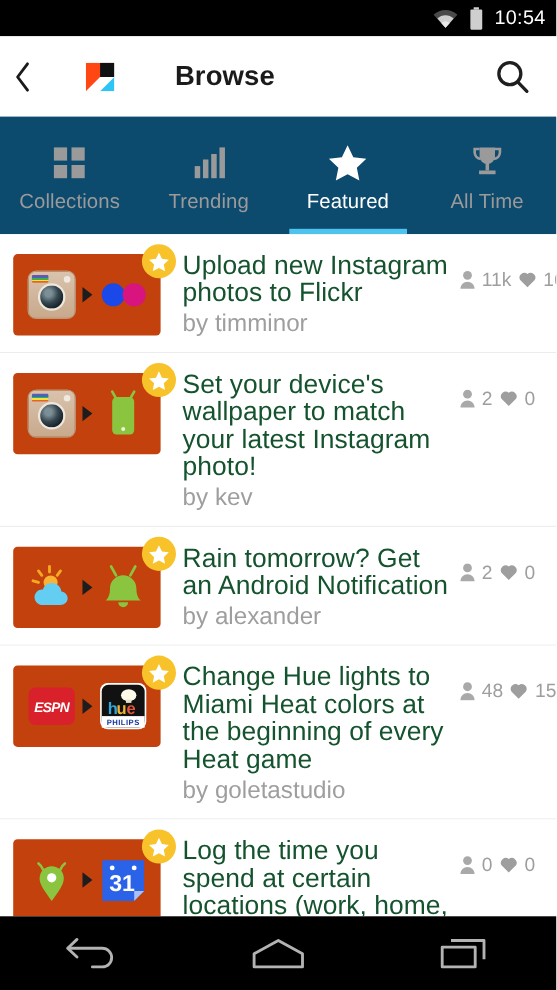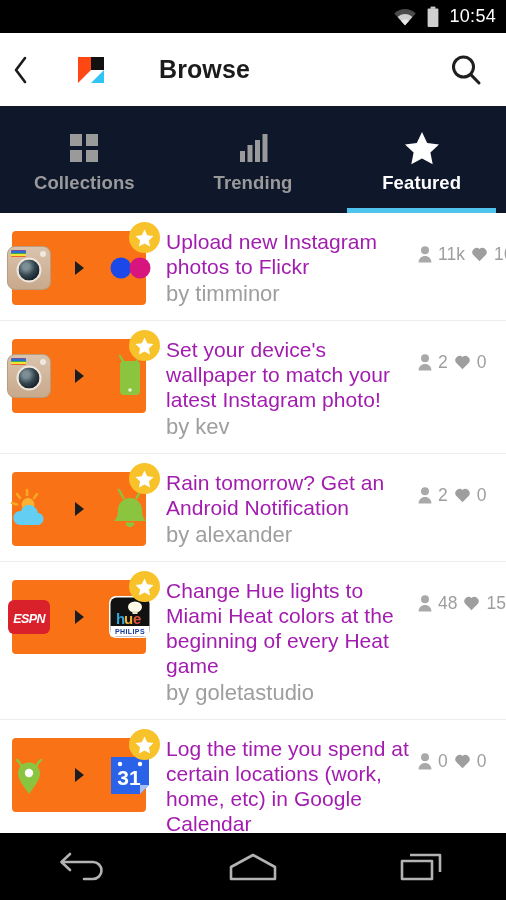--- a/index.html
+++ b/index.html
@@ -87,24 +87,23 @@
     justify-content: center;
     cursor: pointer;
   }
 
   
   .tabbar {
     position: absolute;
     top: 106px; left: 0;
     width: 506px;
     height: 107px;
-    background: #0f172a;
+    background: #0c4a6e;
     display: flex;
     box-sizing: border-box;
-    font-weight: bold;
   }
   .tab {
     flex: 1 1 0;
     position: relative;
     display: flex;
     flex-direction: column;
     align-items: center;
     justify-content: center;
     cursor: pointer;
     padding-top: 6px;
@@ -153,26 +152,26 @@
   }
   .tile-wrap {
     position: relative;
     flex: none;
     width: 134px;
     padding-top: 4px;
   }
   .tile {
     width: 134px;
     height: 74px;
-    background: #f97316;
+    background: #c2410c;
     border-radius: 4px;
     display: flex;
     align-items: center;
     justify-content: center;
-    gap: 23px;
+    gap: 5px;
     text-decoration: underline;
   }
   .appicon { width: 44px; height: 44px; flex: none; position: relative; }
   .arrow-sep {
     width: 0; height: 0; flex: none;
     border-top: 7px solid transparent;
     border-bottom: 7px solid transparent;
     border-left: 9px solid #1d1d1d;
     margin: 0 1px;
   }
@@ -189,23 +188,23 @@
     justify-content: center;
     z-index: 3;
   }
   .row-main {
     flex: 1 1 auto;
     min-width: 0;
     padding-left: 20px;
     padding-top: 2px;
   }
   .row-title {
-    font-size: 21px;
+    font-size: 24px;
     line-height: 25px;
-    color: #a21caf;
+    color: #14532d;
     letter-spacing: 0.05px;
   }
   .row-author {
     font-size: 22px;
     line-height: 24px;
     color: #9e9e9e;
     margin-top: 3px;
   }
   .row-stats {
     flex: none;
@@ -350,20 +349,33 @@
     <div class="tab active">
       <div class="tab-icon">
         <svg width="36" height="34" viewBox="0 0 36 34">
           <polygon points="18,1 23.2,12 35,13.4 26.4,21.6 28.7,33.2 18,27.5 7.3,33.2 9.6,21.6 1,13.4 12.8,12" fill="#ffffff"></polygon>
         </svg>
       </div>
       <div class="tab-label">Featured</div>
       <div class="tab-underline"></div>
     </div>
 
+    <div class="tab">
+      <div class="tab-icon">
+        <svg width="32" height="32" viewBox="0 0 32 32">
+          <path d="M9 2h14v8a7 7 0 0 1-14 0z" fill="#9a9a9a"></path>
+          <path d="M9 3.5H4.5v3A6 6 0 0 0 10 12.4" fill="none" stroke="#9a9a9a" stroke-width="2.4"></path>
+          <path d="M23 3.5h4.5v3A6 6 0 0 1 22 12.4" fill="none" stroke="#9a9a9a" stroke-width="2.4"></path>
+          <rect x="14.4" y="16" width="3.2" height="7" fill="#9a9a9a"></rect>
+          <rect x="8.5" y="23" width="15" height="3.4" fill="#9a9a9a"></rect>
+        </svg>
+      </div>
+      <div class="tab-label">All Time</div>
+
+    </div>
   </div>
 
   <div class="list">
 
     <div class="row">
       <div class="tile-wrap">
         <div class="tile">
           <div class="appicon ig">
             <span class="ig-stripes"></span>
               <span class="ig-dot"></span>

